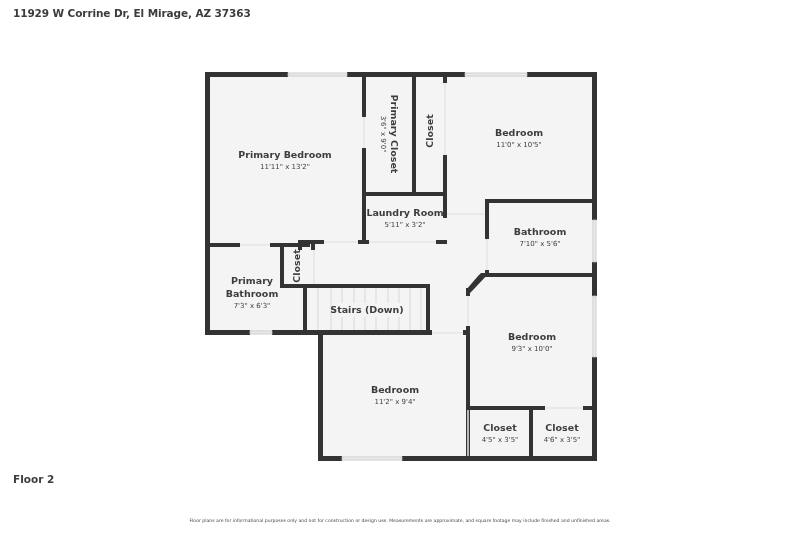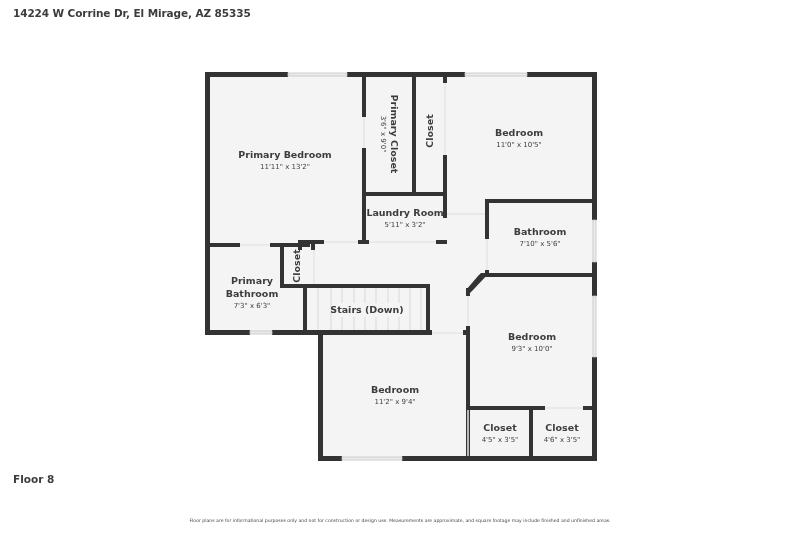--- a/index.html
+++ b/index.html
@@ -8,21 +8,21 @@
     .title { position: absolute; left: 13px; top: 7px; font-size: 10.5px; font-weight: bold; color: #3c3c3c; letter-spacing: -0.1px; }
     .floor-label { position: absolute; left: 13px; top: 473px; font-size: 10.5px; font-weight: bold; color: #3c3c3c; }
     .disclaimer { position: absolute; left: 0; width: 800px; top: 518px; text-align: center; font-size: 4.6px; color: #444; }
     svg.plan { position: absolute; left: 0; top: 0; }
     .rname { font-family: "DejaVu Sans", sans-serif; font-weight: bold; font-size: 9.5px; fill: #3d3d3d; }
     .rdim { font-family: "DejaVu Sans", sans-serif; font-size: 7px; fill: #3d3d3d; }
   </style>
 </head>
 <body>
 
-<div class="title">14224 W Corrine Dr, El Mirage, AZ 85335</div>
+<div class="title">11929 W Corrine Dr, El Mirage, AZ 37363</div>
 
 <svg class="plan" width="800" height="533" viewBox="0 0 800 533">
 
   <g fill="#f4f4f4">
     <rect x="207" y="74" width="387" height="260"></rect>
     <rect x="320" y="330" width="274" height="128"></rect>
   </g>
 
   <g stroke="#d8d8d8" stroke-width="1">
     <line x1="318" y1="287" x2="318" y2="331"></line>
@@ -169,14 +169,14 @@
   <g>
     <text class="rname" x="500" y="431" text-anchor="middle">Closet</text>
     <text class="rdim" x="500" y="442" text-anchor="middle">4'5" x 3'5"</text>
   </g>
   <g>
     <text class="rname" x="562" y="431" text-anchor="middle">Closet</text>
     <text class="rdim" x="562" y="442" text-anchor="middle">4'6" x 3'5"</text>
   </g>
 </svg>
 
-<div class="floor-label">Floor 8</div>
+<div class="floor-label">Floor 2</div>
 <div class="disclaimer">Floor plans are for informational purposes only and not for construction or design use. Measurements are approximate, and square footage may include finished and unfinished areas.</div>
 
 </body></html>

